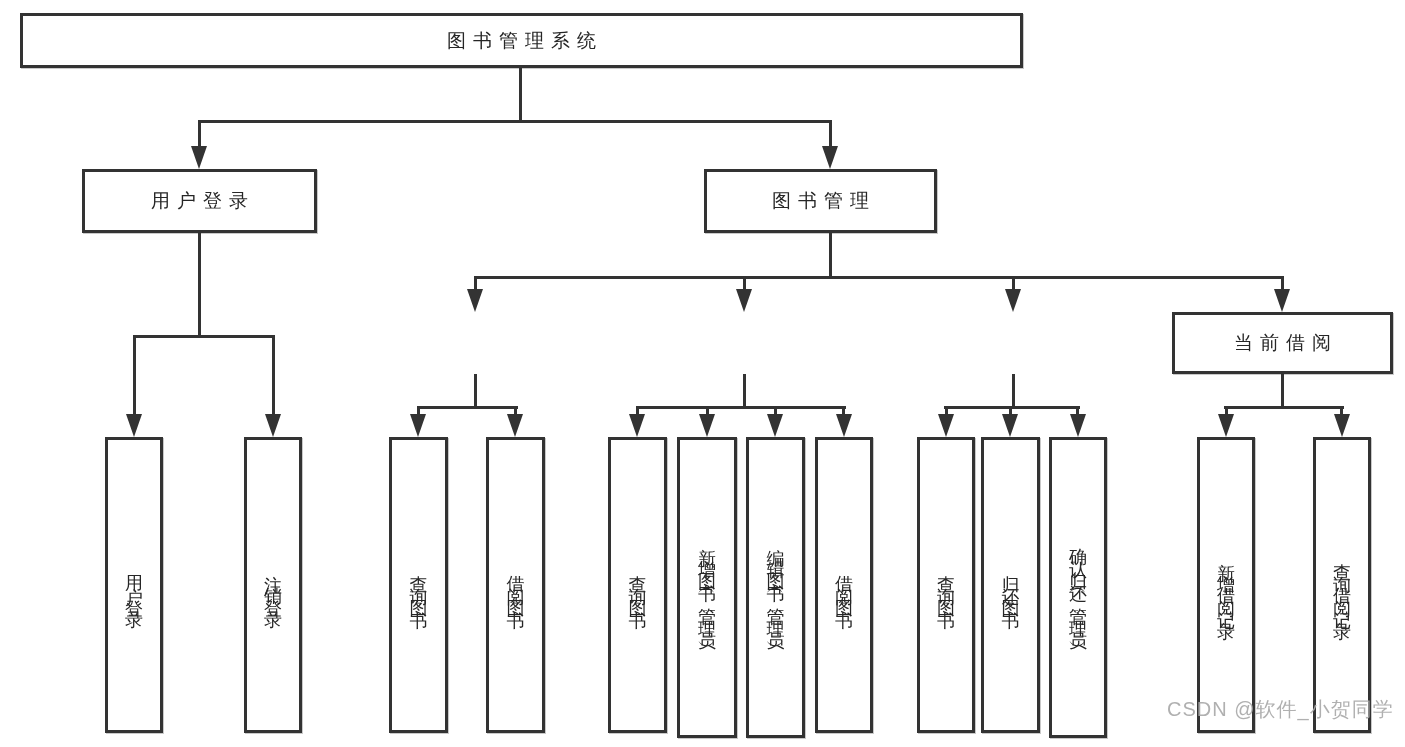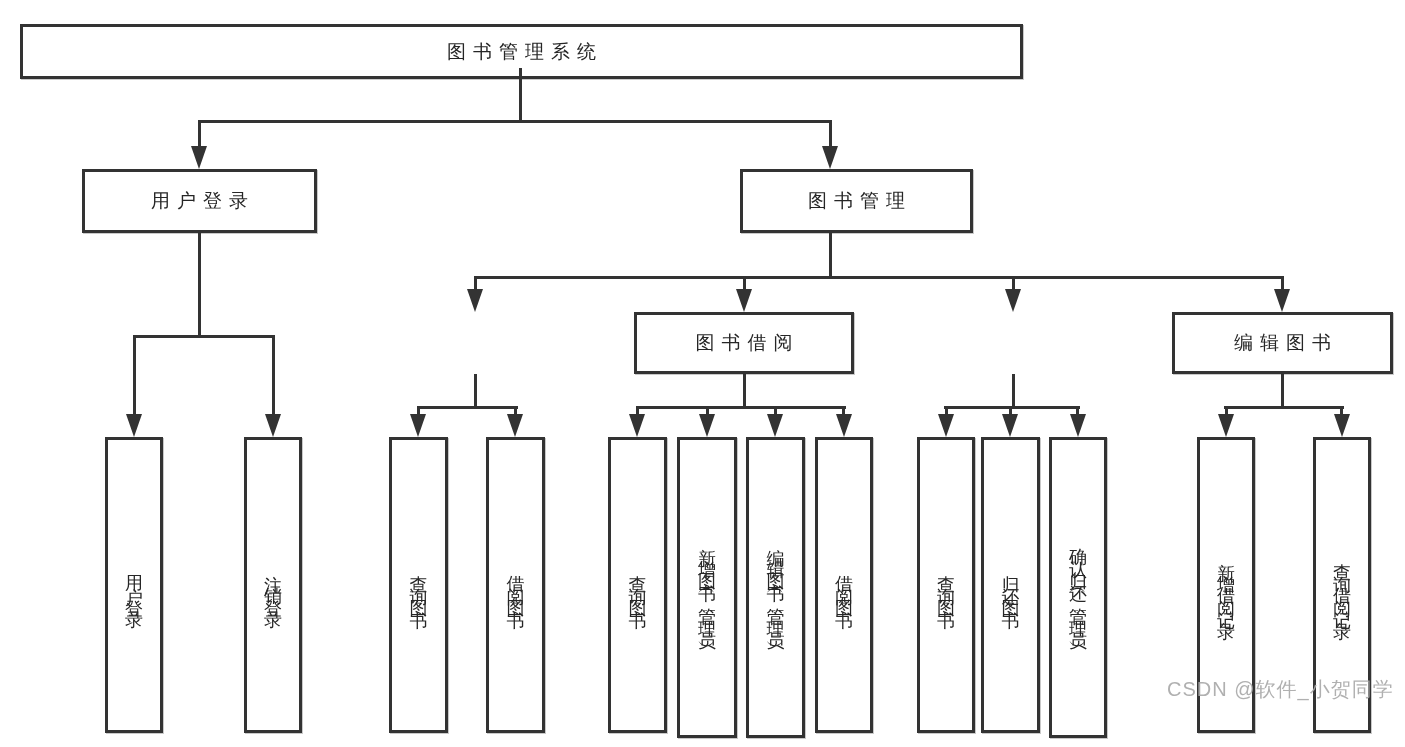--- a/index.html
+++ b/index.html
@@ -32,46 +32,46 @@
   }
   .line{position:absolute;background:#333333;}
   .arrow{
     position:absolute;width:0;height:0;
     border-left:8px solid transparent;
     border-right:8px solid transparent;
     border-top:23px solid #333333;
   }
   .watermark{
     position:absolute;
-    left:1167px;top:676px;
+    left:1167px;top:696px;
     font-size:20px;color:#a8a8a8;
     letter-spacing:1px;white-space:nowrap;
     z-index:10;opacity:.9;text-align:right;
   }
 </style>
 </head>
 <body>
 
 <div class="canvas">
 
-  <div class="box" style="left:20px;top:24px;width:1003px;height:55px">
+  <div class="box" style="left:20px;top:13px;width:1003px;height:55px">
     <span class="hlabel">图书管理系统</span>
   </div>
 
   <div class="line" style="left:519px;top:68px;width:3px;height:55px"></div>
   <div class="line" style="left:198px;top:120px;width:634px;height:3px"></div>
   <div class="line" style="left:198px;top:120px;width:3px;height:28px"></div>
   <div class="arrow" style="left:191px;top:146px"></div>
   <div class="line" style="left:829px;top:120px;width:3px;height:28px"></div>
   <div class="arrow" style="left:822px;top:146px"></div>
 
   <div class="box" style="left:82px;top:169px;width:235px;height:64px">
     <span class="hlabel">用户登录</span>
   </div>
-  <div class="box" style="left:740px;top:169px;width:233px;height:64px">
+  <div class="box" style="left:704px;top:169px;width:233px;height:64px">
     <span class="hlabel">图书管理</span>
   </div>
 
   <div class="line" style="left:198px;top:233px;width:3px;height:104px"></div>
   <div class="line" style="left:133px;top:335px;width:142px;height:3px"></div>
   <div class="line" style="left:133px;top:335px;width:3px;height:80px"></div>
   <div class="arrow" style="left:126px;top:414px"></div>
   <div class="line" style="left:272px;top:335px;width:3px;height:80px"></div>
   <div class="arrow" style="left:265px;top:414px"></div>
 
@@ -79,25 +79,22 @@
   <div class="line" style="left:474px;top:276px;width:809px;height:3px"></div>
   <div class="line" style="left:474px;top:276px;width:3px;height:14px"></div>
   <div class="arrow" style="left:467px;top:289px"></div>
   <div class="line" style="left:743px;top:276px;width:3px;height:14px"></div>
   <div class="arrow" style="left:736px;top:289px"></div>
   <div class="line" style="left:1012px;top:276px;width:3px;height:14px"></div>
   <div class="arrow" style="left:1005px;top:289px"></div>
   <div class="line" style="left:1281px;top:276px;width:3px;height:14px"></div>
   <div class="arrow" style="left:1274px;top:289px"></div>
 
-  <div class="box" style="left:634px;top:312px;width:220px;height:62px">
-    <span class="hlabel">图书借阅</span>
-  </div>
   <div class="box" style="left:1172px;top:312px;width:221px;height:62px">
-    <span class="hlabel">编辑图书</span>
+    <span class="hlabel">当前借阅</span>
   </div>
 
   <div class="line" style="left:474px;top:374px;width:3px;height:34px"></div>
   <div class="line" style="left:417px;top:406px;width:101px;height:3px"></div>
   <div class="line" style="left:417px;top:406px;width:3px;height:10px"></div>
   <div class="arrow" style="left:410px;top:414px"></div>
   <div class="line" style="left:514px;top:406px;width:3px;height:10px"></div>
   <div class="arrow" style="left:507px;top:414px"></div>
 
   <div class="line" style="left:743px;top:374px;width:3px;height:34px"></div>

